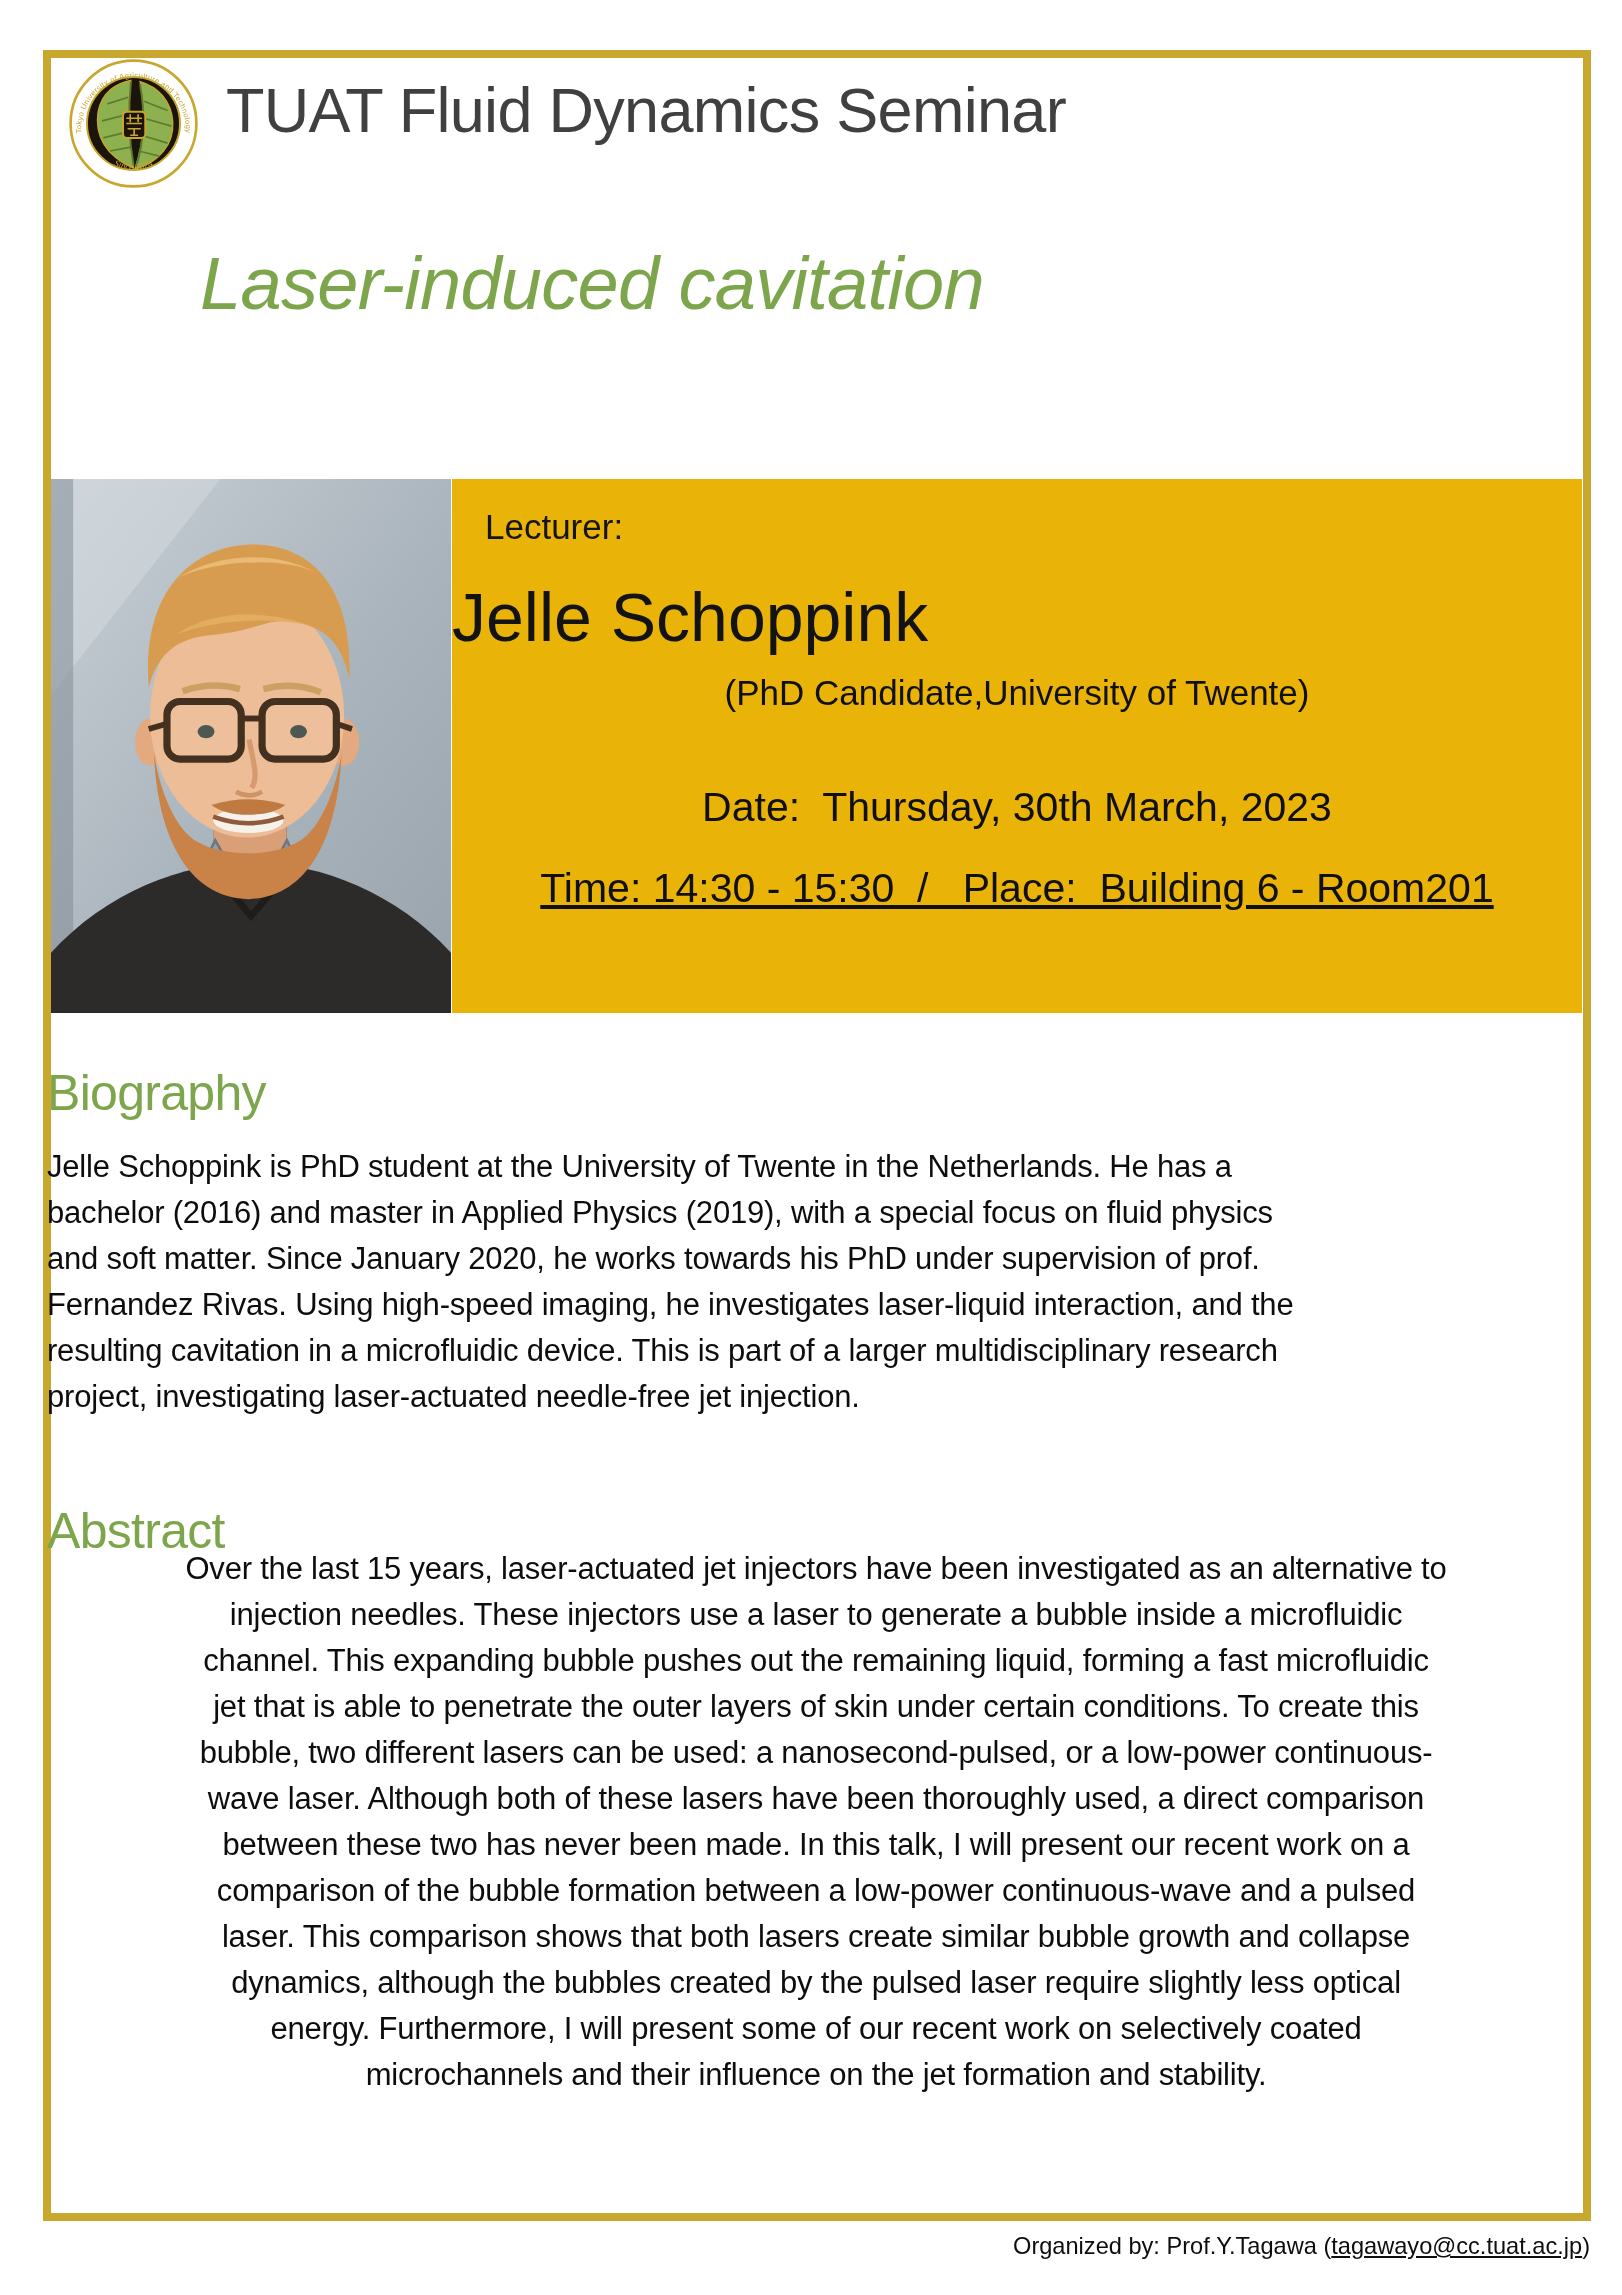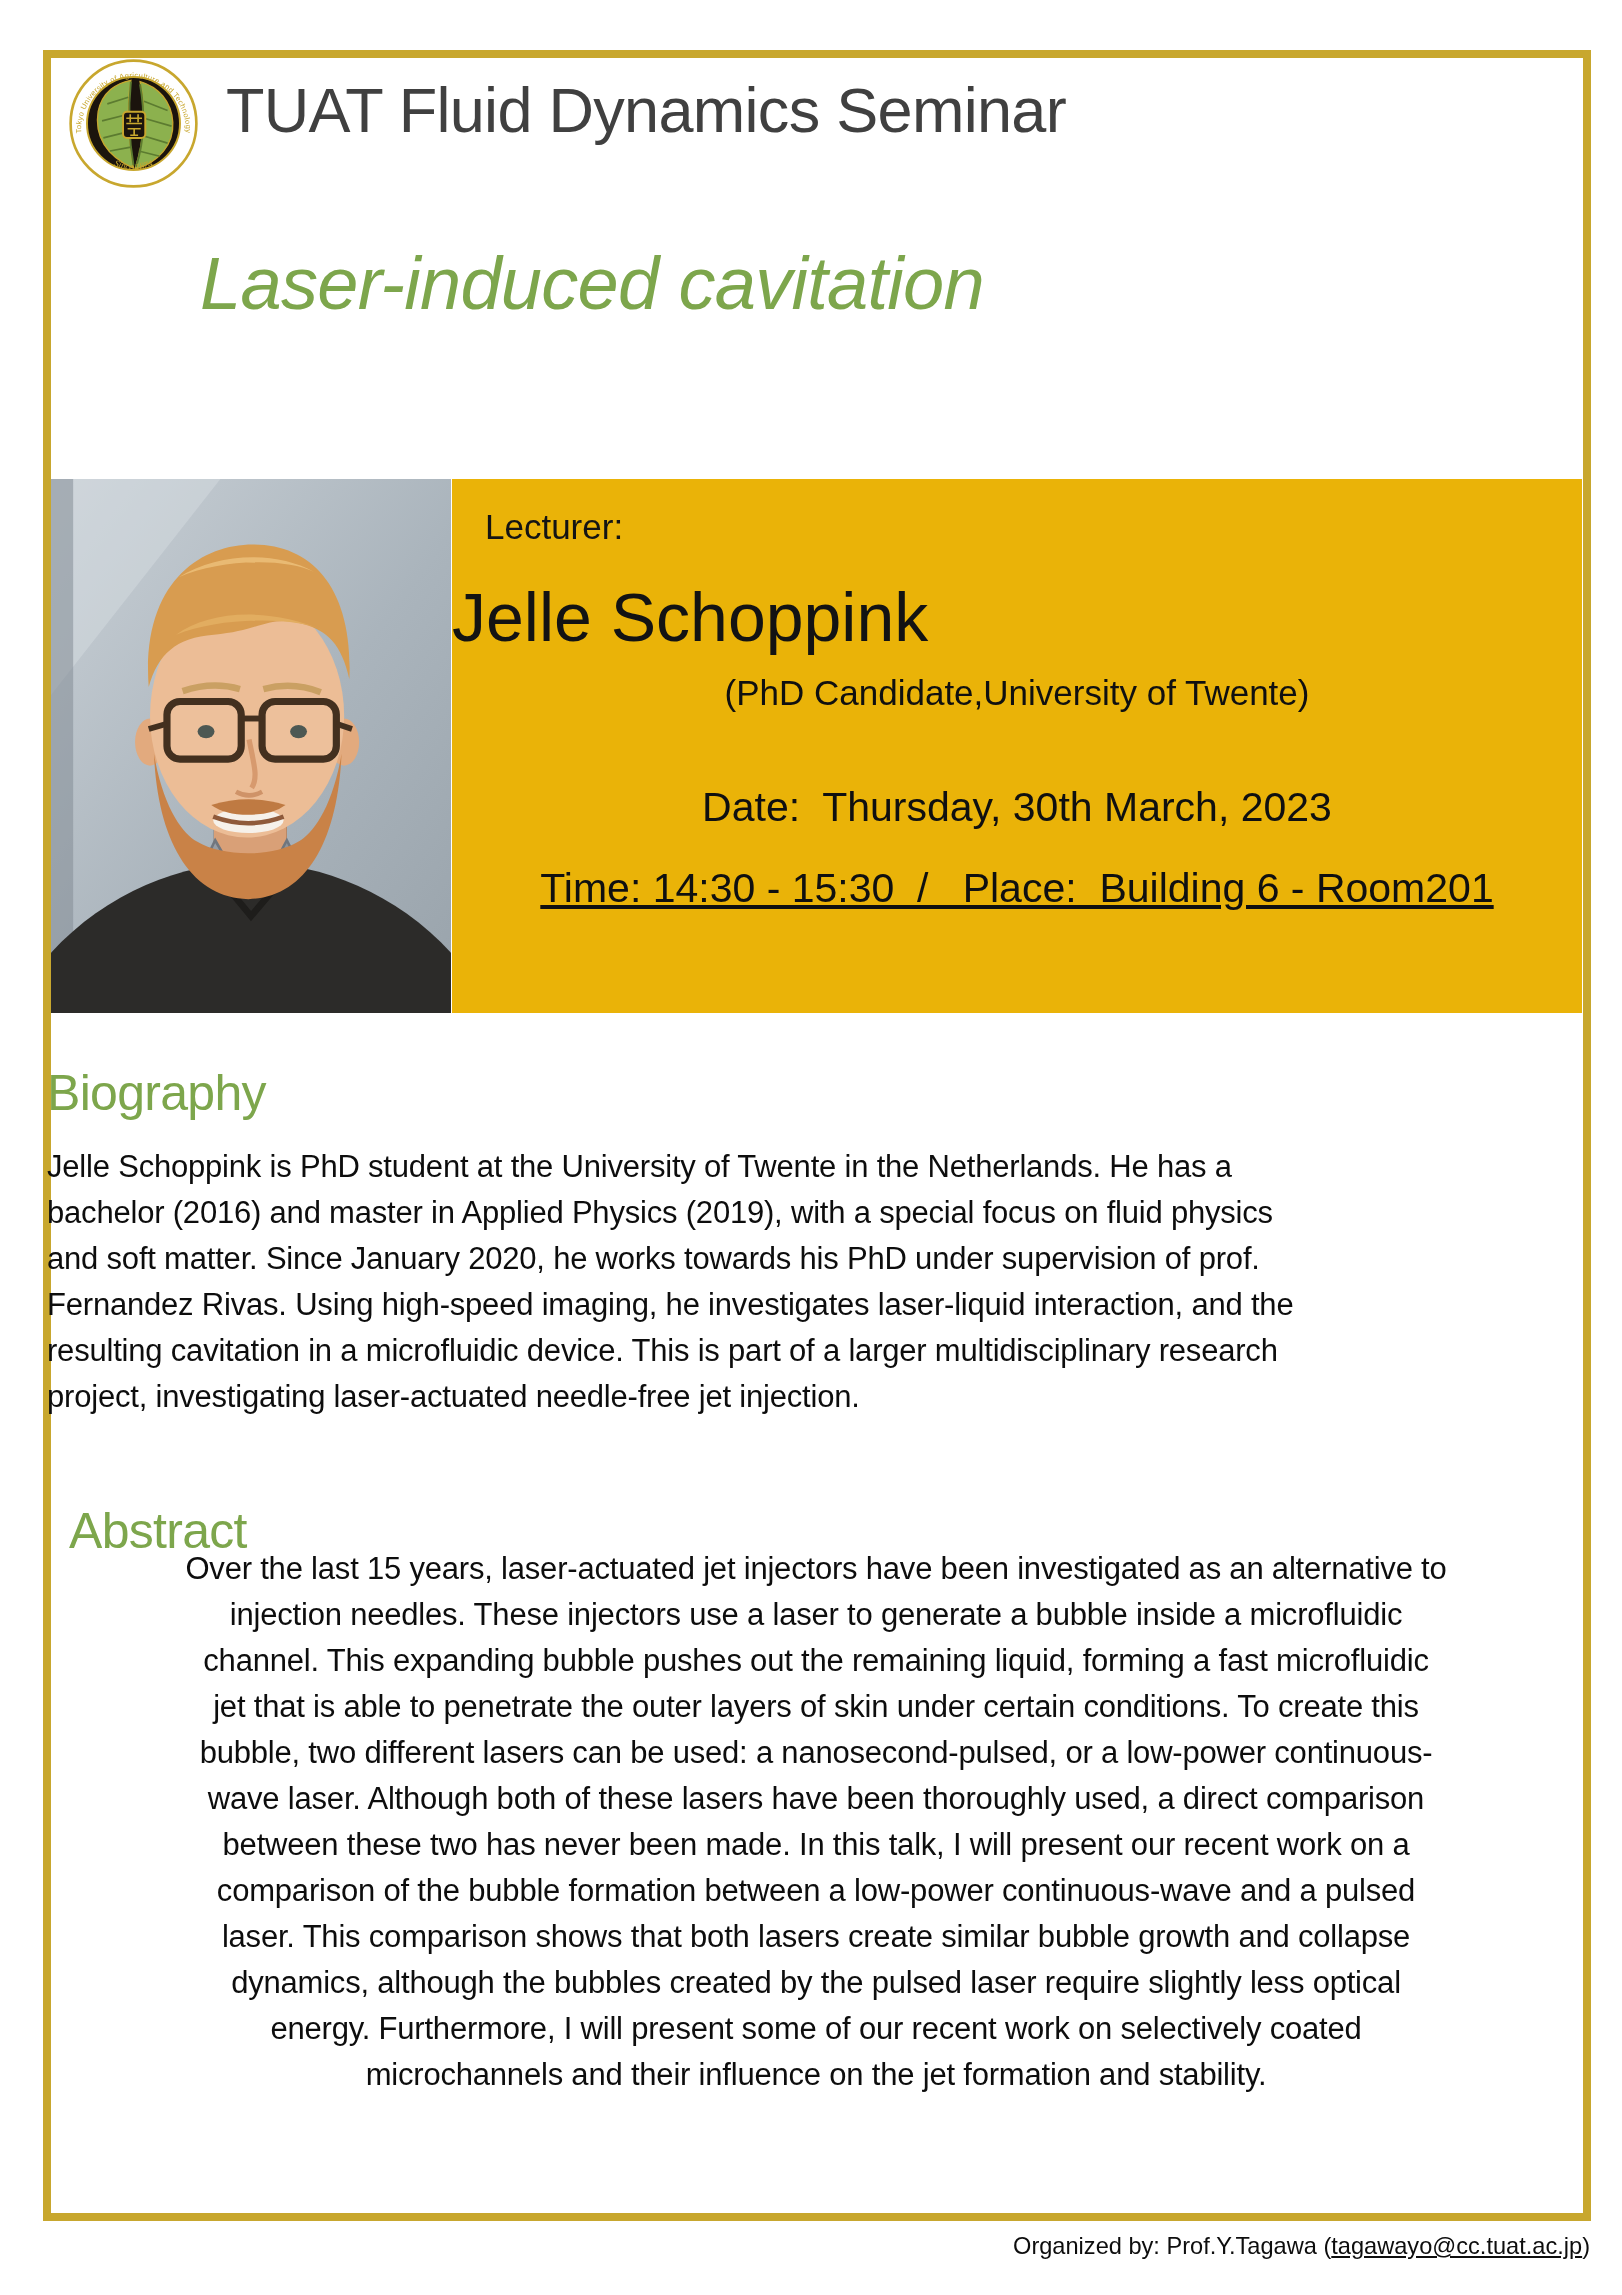--- a/index.html
+++ b/index.html
@@ -32,21 +32,21 @@
     font-size:68px;letter-spacing:0;color:#131313;white-space:pre;
   }
   .lect-affil{position:absolute;left:0;top:194px;width:100%;text-align:center;font-size:35px;white-space:pre;}
   .lect-date{position:absolute;left:0;top:305px;width:100%;text-align:center;font-size:41px;white-space:pre;}
   .lect-time{position:absolute;left:0;top:386px;width:100%;text-align:center;font-size:41px;white-space:pre;text-decoration:underline;}
   .sec-heading{
     position:absolute;left:47px;color:#7DA64C;font-size:50px;line-height:1.05;
     letter-spacing:-0.7px;
   }
   .bio-heading{top:1067px;}
-  .abs-heading{top:1505px;margin-left:22px;}
+  .abs-heading{top:1505px;}
   .body-text{
     position:absolute;left:47px;width:1538px;font-size:31px;line-height:46px;
     letter-spacing:-0.2px;white-space:pre-line;color:#0d0d0d;
   }
   .bio-text{top:1144px;}
   .abs-text{top:1546px;text-align:center;}
   .footer{
     position:absolute;right:32px;top:2233px;font-size:23.6px;color:#0d0d0d;
     white-space:nowrap;
   }

